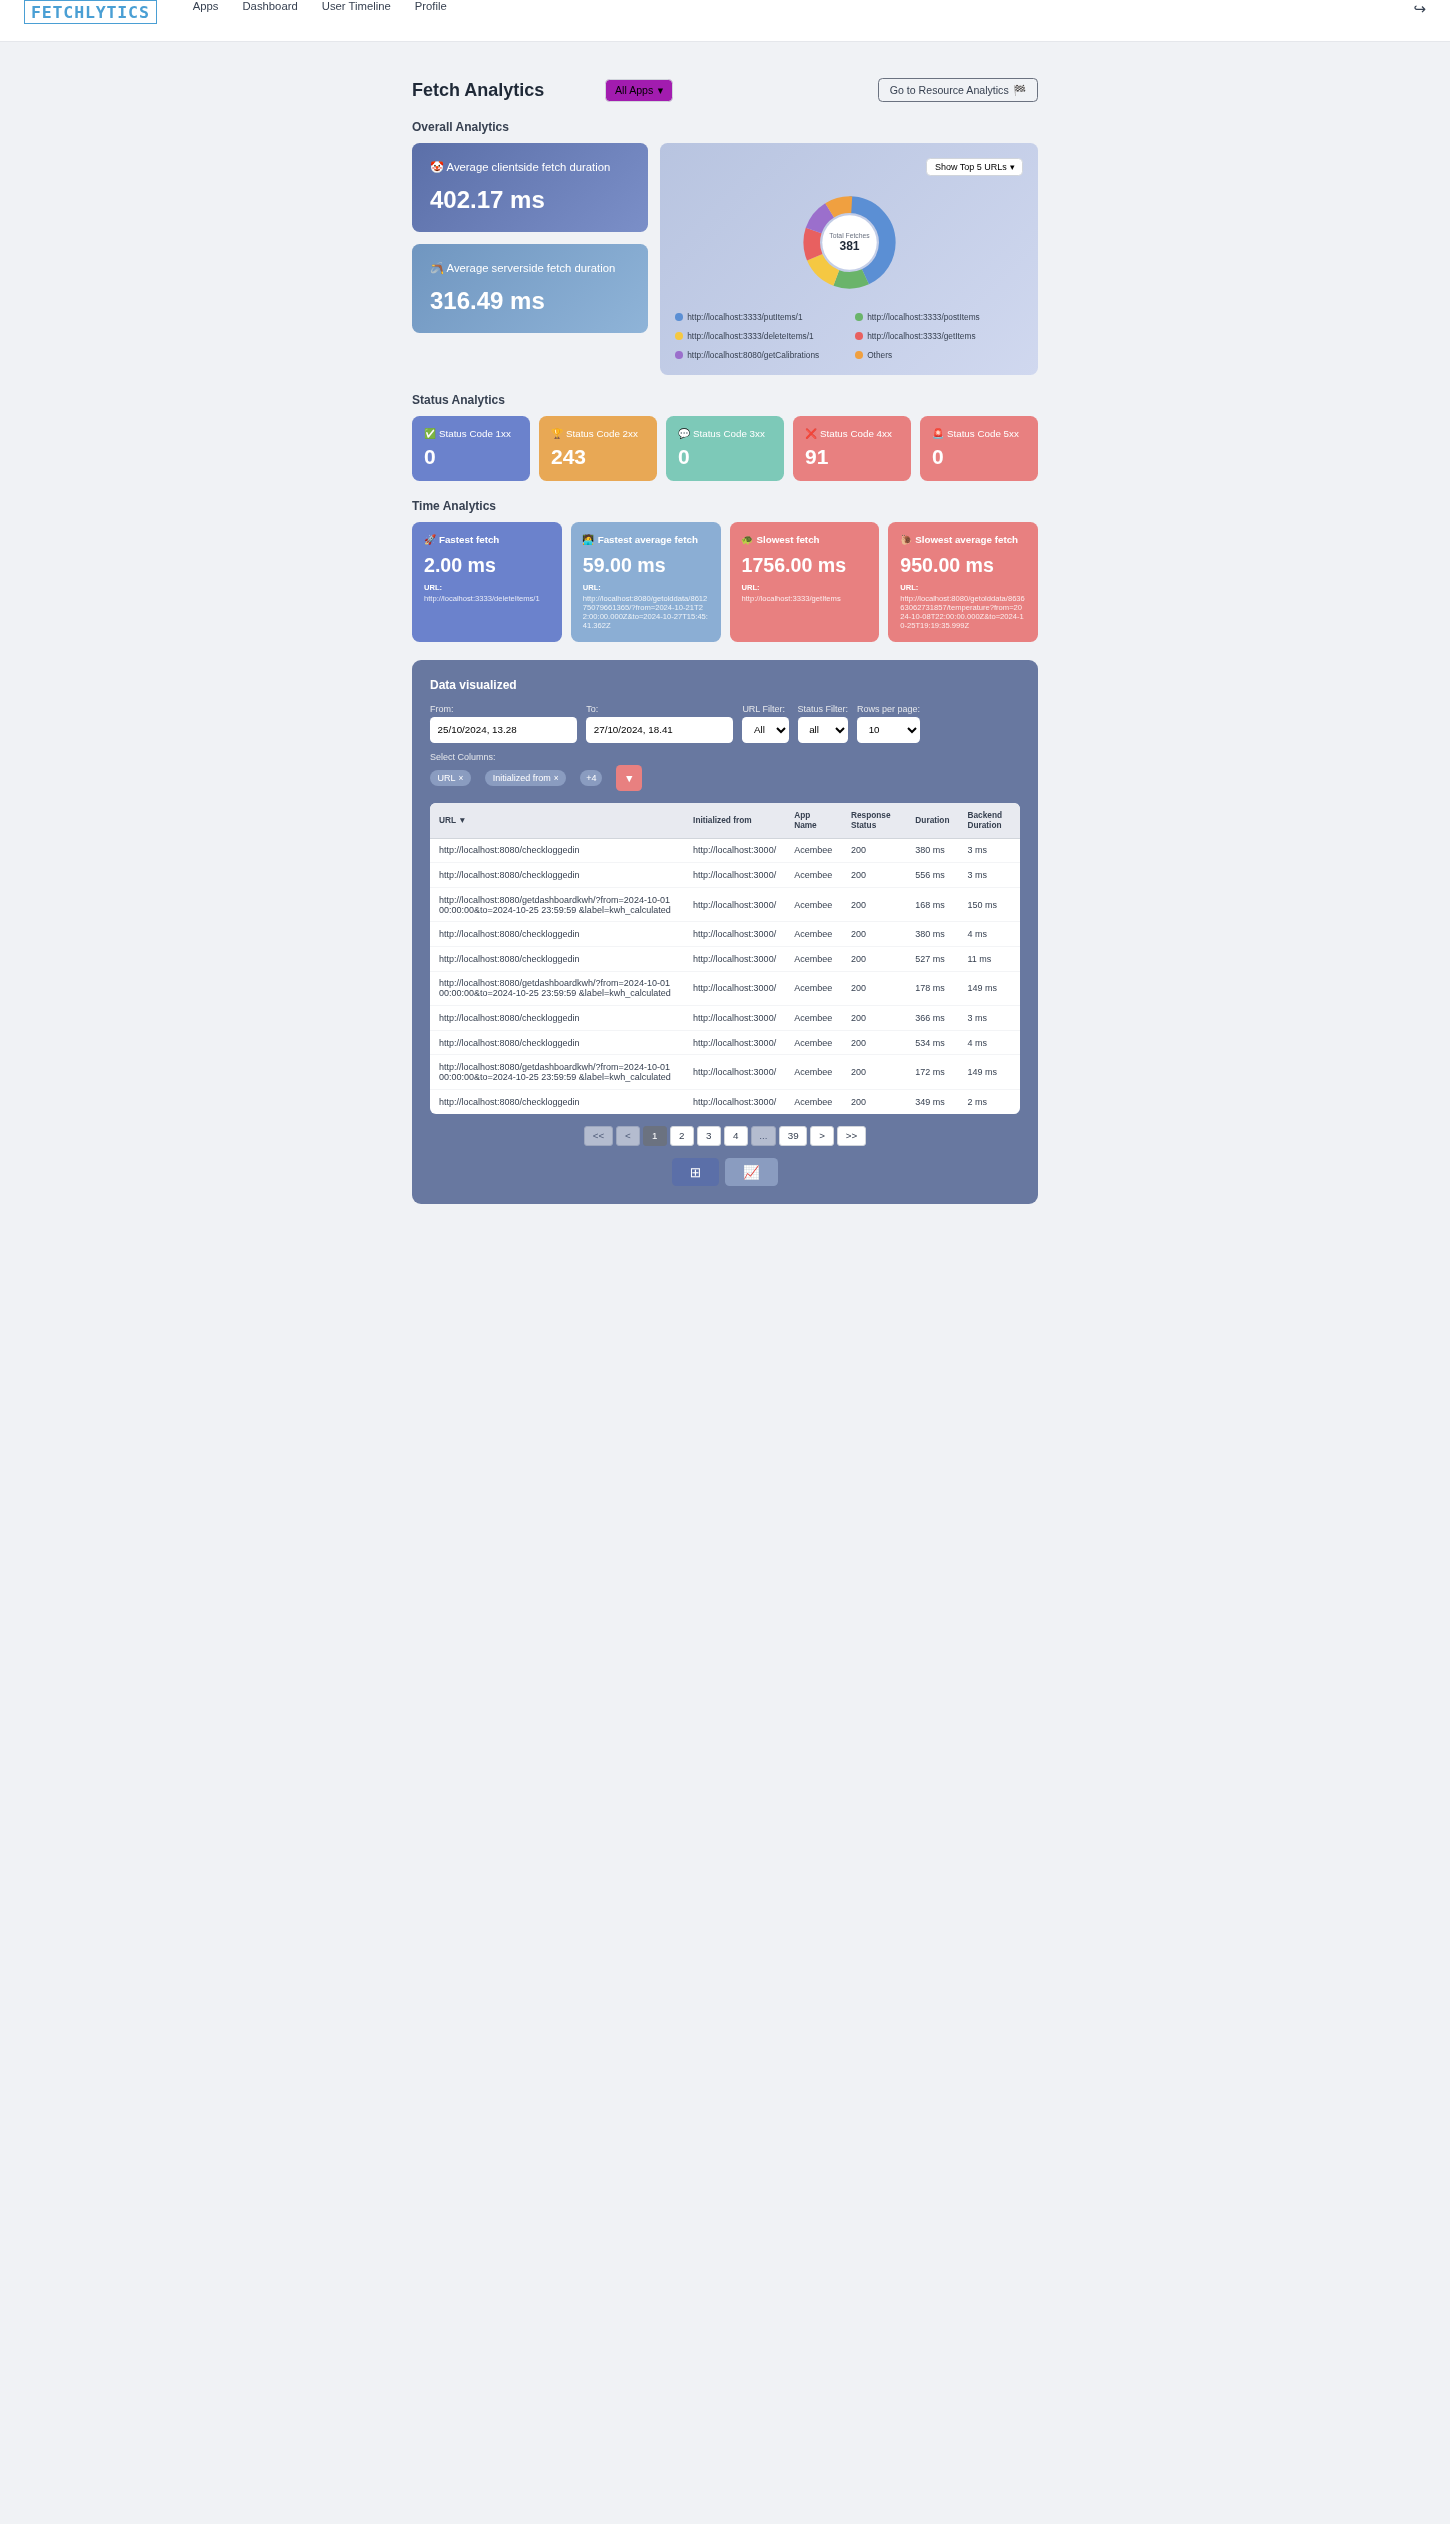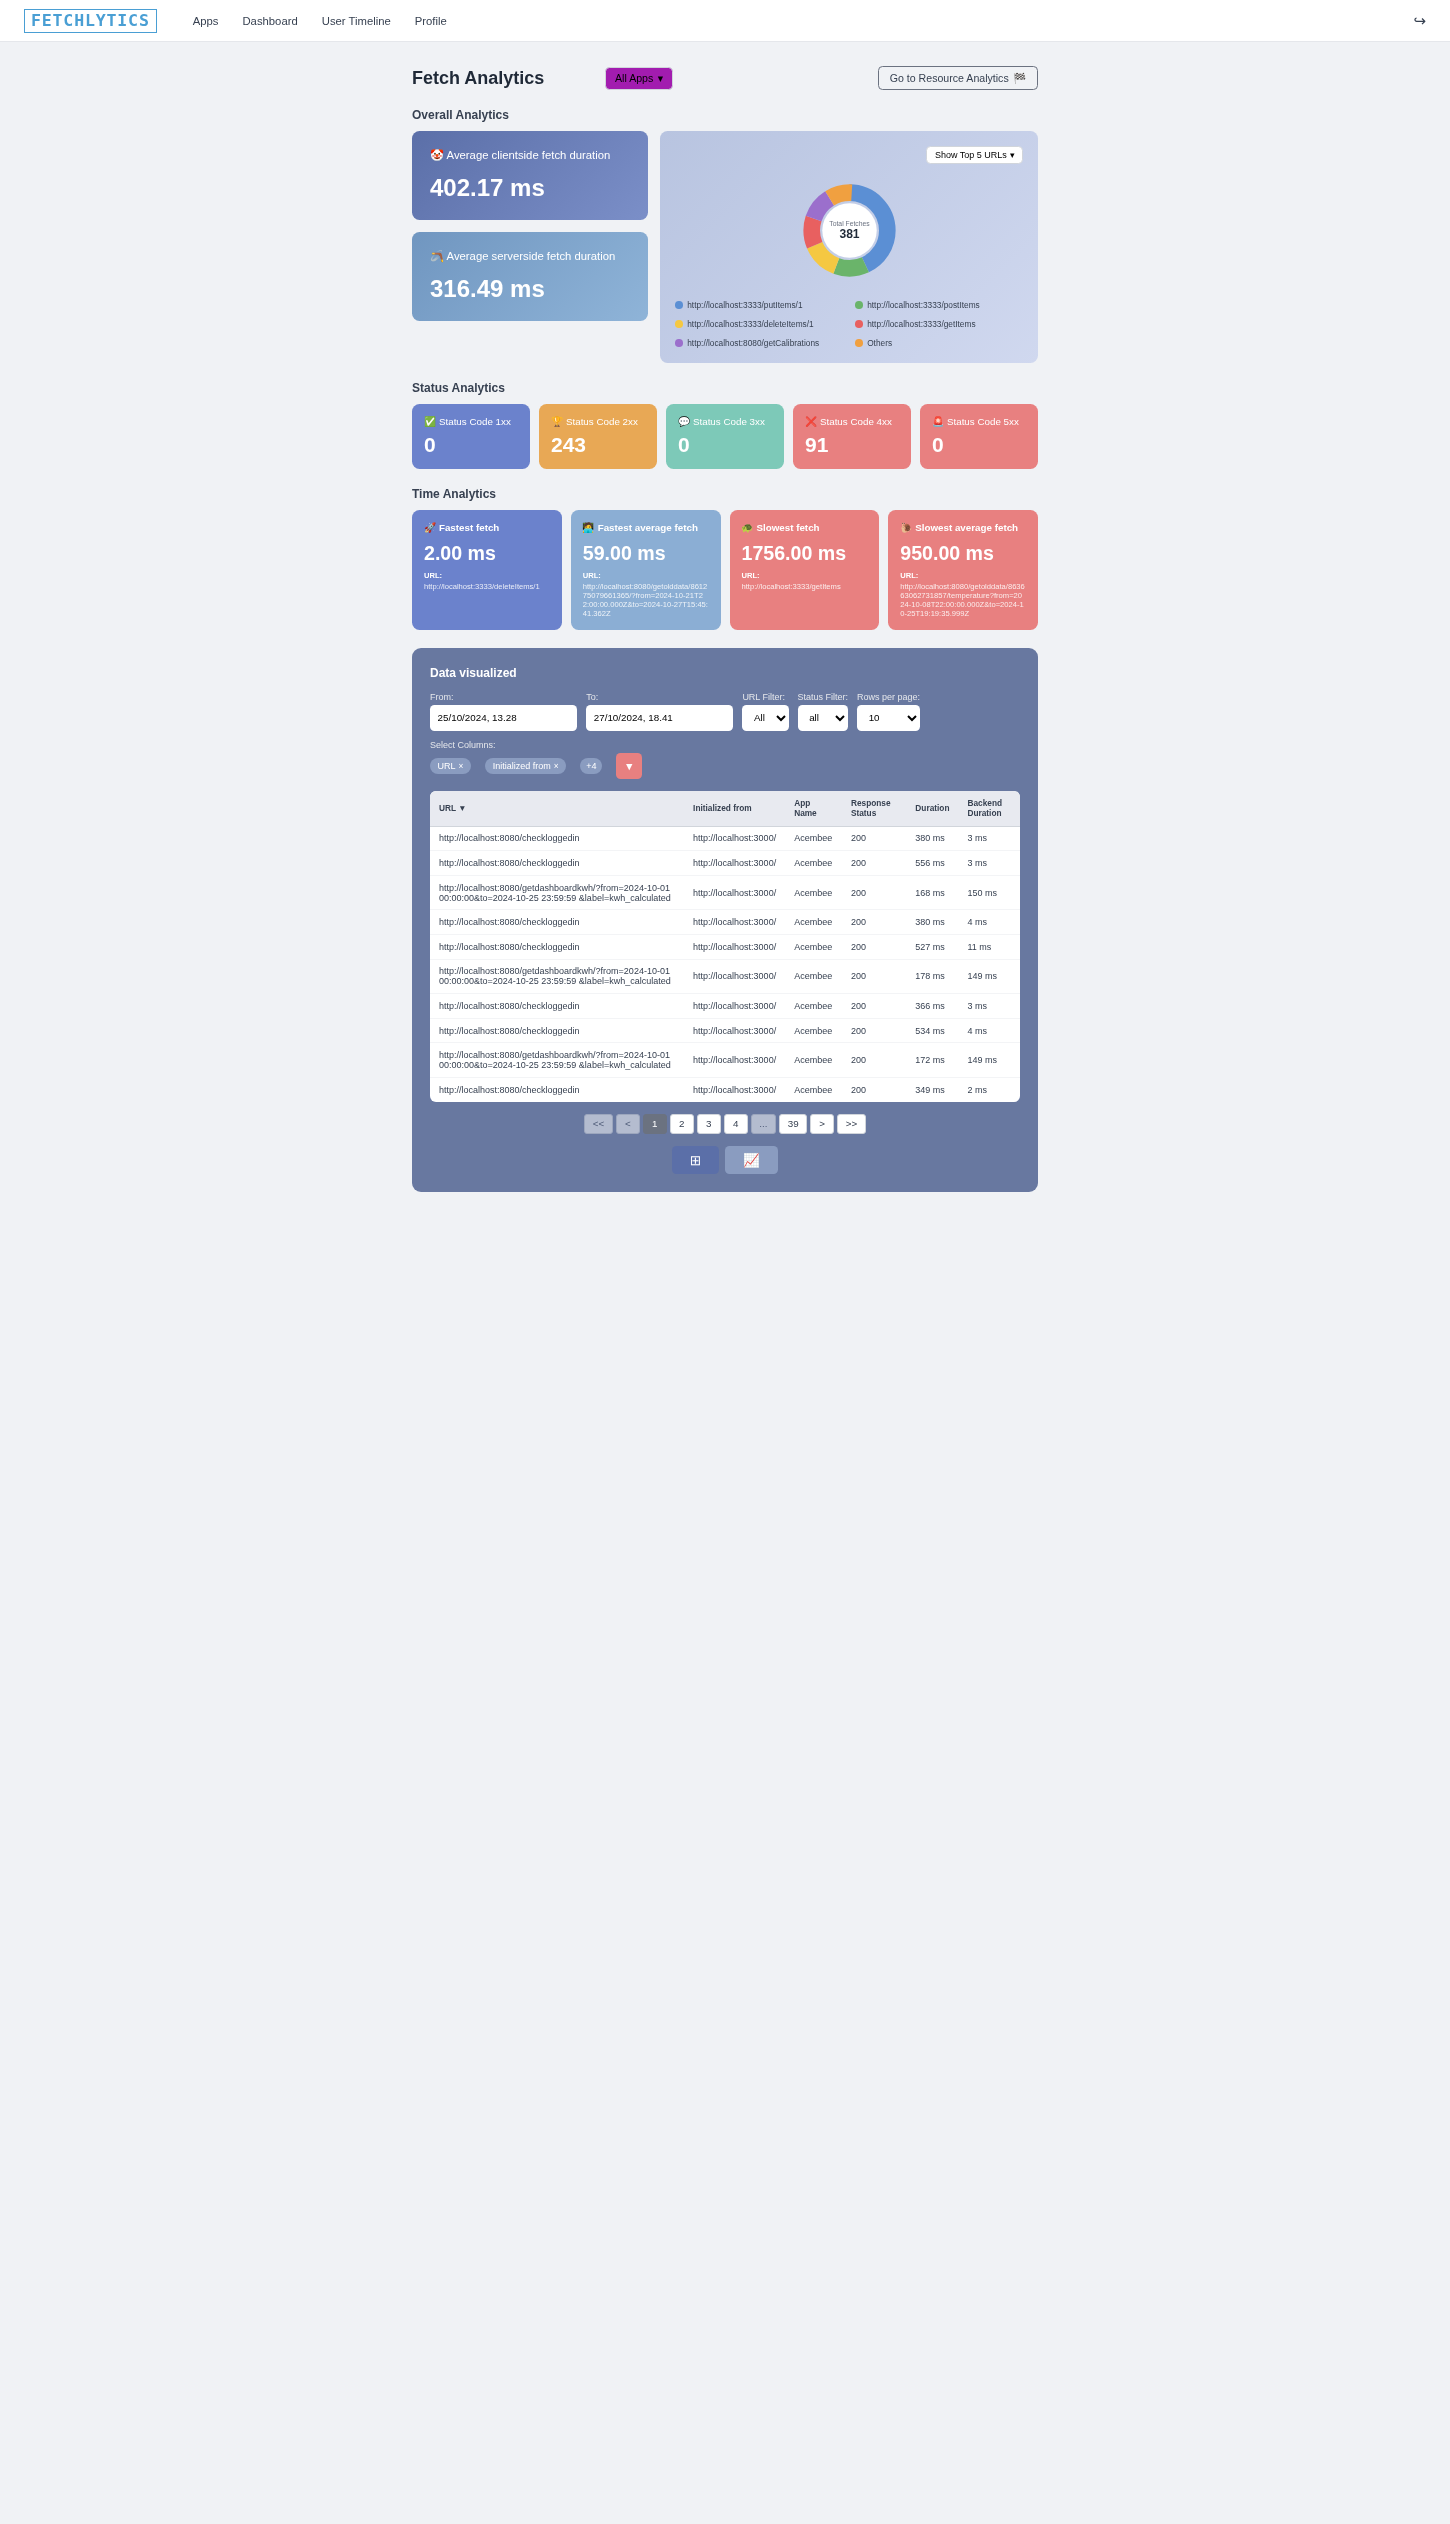--- a/index.html
+++ b/index.html
@@ -1,27 +1,27 @@
 <!DOCTYPE html>
 <html style="font-size:12px"><head>
   <meta charset="utf-8">
   <style>
     * { box-sizing: border-box; margin: 0; padding: 0; }
     body { font-family: -apple-system, BlinkMacSystemFont, 'Segoe UI', sans-serif; background: #f0f2f5; min-height: 2525px; }
 
     
-    .navbar { background: #fff; display: flex; align-items: center; padding: 0 24px; height: 42px; border-bottom: 0.8px solid #e5e7eb; }
+    .navbar { background: #fff; display: flex; align-items: flex-start; padding: 0 24px; height: 42px; border-bottom: 0.8px solid #e5e7eb; }
     .logo { font-size: 16.6px; font-weight: 900; letter-spacing: 0.8px; color: #4a9fd4; margin-right: 36px; font-family: monospace; border: 1.5px solid #4a9fd4; padding: 1.5px 6px; }
     .nav-links { display: flex; gap: 24px; }
     .nav-links a { text-decoration: none; color: #374151; font-size: 11.3px; font-weight: 500; }
     .nav-right { margin-left: auto; }
     .nav-right .logout-icon { font-size: 15px; cursor: pointer; color: #374151; }
 
     
-    .page { max-width: 650px; margin: 0 auto; padding: 24px 12px; }
+    .page { max-width: 650px; margin: 12px auto; padding: 24px 12px; }
 
     
     .page-header { display: flex; align-items: center; margin-bottom: 18px; gap: 12px; }
     .page-title { font-size: 18px; font-weight: 700; color: #1f2937; flex: 1; }
     .dropdown-btn { background: #a21caf; border: 0.8px solid #d1d5db; border-radius: 4.5px; padding: 4.5px 9px; font-size: 10.6px; cursor: pointer; display: flex; align-items: flex-end; gap: 4.5px; }
     .go-to-resource { background: transparent; border: 0.8px solid #6b7280; border-radius: 4.5px; padding: 4.5px 10.6px; font-size: 10.6px; cursor: pointer; color: #374151; display: flex; align-items: center; gap: 4.5px; margin-left: auto; }
 
     
     .section-title { font-size: 12px; font-weight: 600; color: #374151; margin-bottom: 9px; }
 

